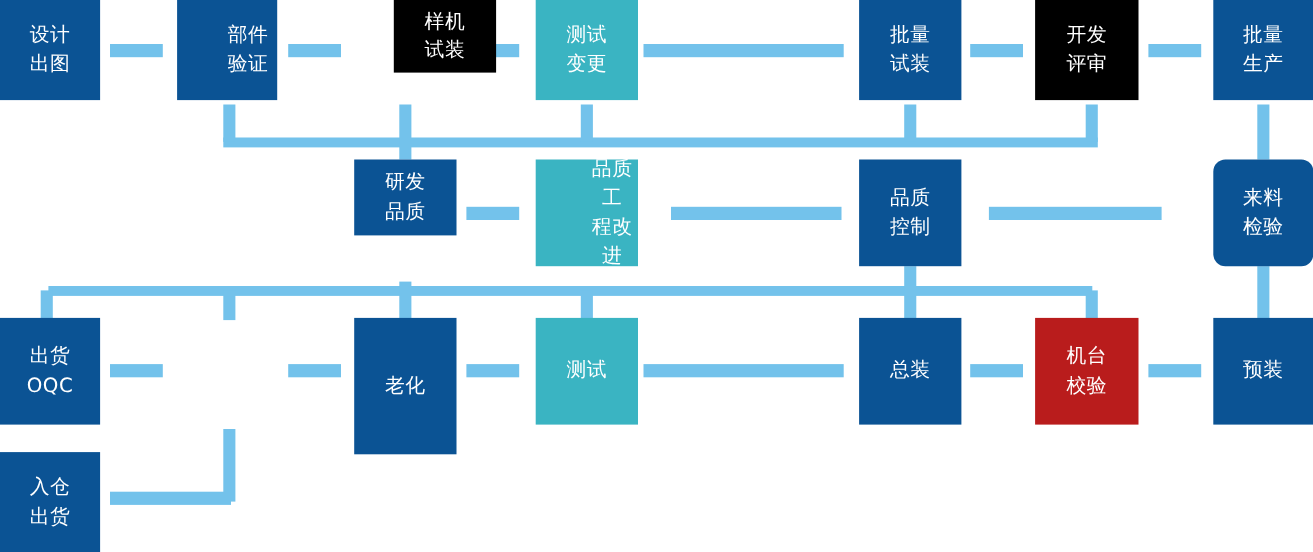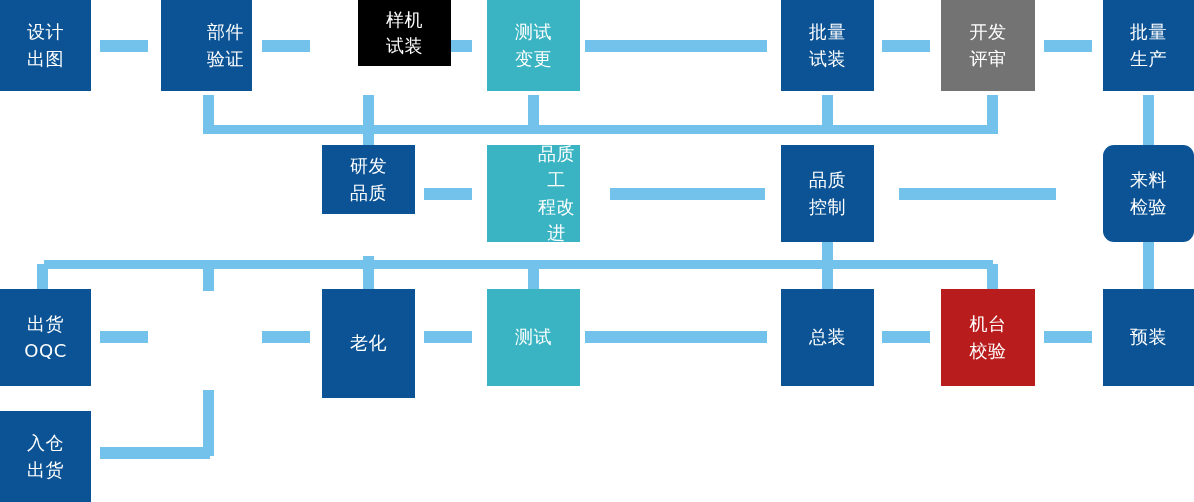--- a/index.html
+++ b/index.html
@@ -89,21 +89,21 @@
 试装</span>
     </div>
     <div class="node teal" style="left: 487px; top: 0px; width: 93px; height: 91px; background: rgb(58, 180, 194); color: rgb(255, 255, 255);">
       <span class="lbl">测试
 变更</span>
     </div>
     <div class="node dark" style="left: 781px; top: 0px; width: 93px; height: 91px; background: rgb(11, 83, 148); color: rgb(255, 255, 255);">
       <span class="lbl">批量
 试装</span>
     </div>
-    <div class="node teal" style="left: 941px; top: 0px; width: 94px; height: 91px; background: #737373; color: rgb(255, 255, 255);">
+    <div class="node teal" style="left: 941px; top: 0px; width: 94px; height: 91px; background: #000000; color: rgb(255, 255, 255);">
       <span class="lbl">开发
 评审</span>
     </div>
     <div class="node dark" style="left: 1103px; top: 0px; width: 91px; height: 91px; background: rgb(11, 83, 148); color: rgb(255, 255, 255);">
       <span class="lbl">批量
 生产</span>
     </div>
     <div class="node dark" style="left: 322px; top: 145px; width: 93px; height: 69px; background: rgb(11, 83, 148); color: rgb(255, 255, 255);">
       <span class="lbl">研发
 品质</span>
@@ -117,21 +117,21 @@
 控制</span>
     </div>
     <div class="node dark" style="left: 1103px; top: 145px; width: 91px; height: 97px; background: rgb(11, 83, 148); color: rgb(255, 255, 255); border-radius: 11px;">
       <span class="lbl">来料
 检验</span>
     </div>
     <div class="node dark" style="left: 0px; top: 289px; width: 91px; height: 97px; background: rgb(11, 83, 148); color: rgb(255, 255, 255);">
       <span class="lbl">出货
 OQC</span>
     </div>
-    <div class="node dark" style="left: 322px; top: 289px; width: 93px; height: 109px; background: rgb(11, 83, 148); color: rgb(255, 255, 255);">
+    <div class="node dark" style="left: 322px; top: 289px; width: 93px; height: 124px; background: rgb(11, 83, 148); color: rgb(255, 255, 255);">
       <span class="lbl">老化</span>
     </div>
     <div class="node teal" style="left: 487px; top: 289px; width: 93px; height: 97px; background: rgb(58, 180, 194); color: rgb(255, 255, 255);">
       <span class="lbl">测试</span>
     </div>
     <div class="node dark" style="left: 781px; top: 289px; width: 93px; height: 97px; background: rgb(11, 83, 148); color: rgb(255, 255, 255);">
       <span class="lbl">总装</span>
     </div>
     <div class="node teal" style="left: 941px; top: 289px; width: 94px; height: 97px; background: #b91c1c; color: rgb(255, 255, 255);">
       <span class="lbl">机台

